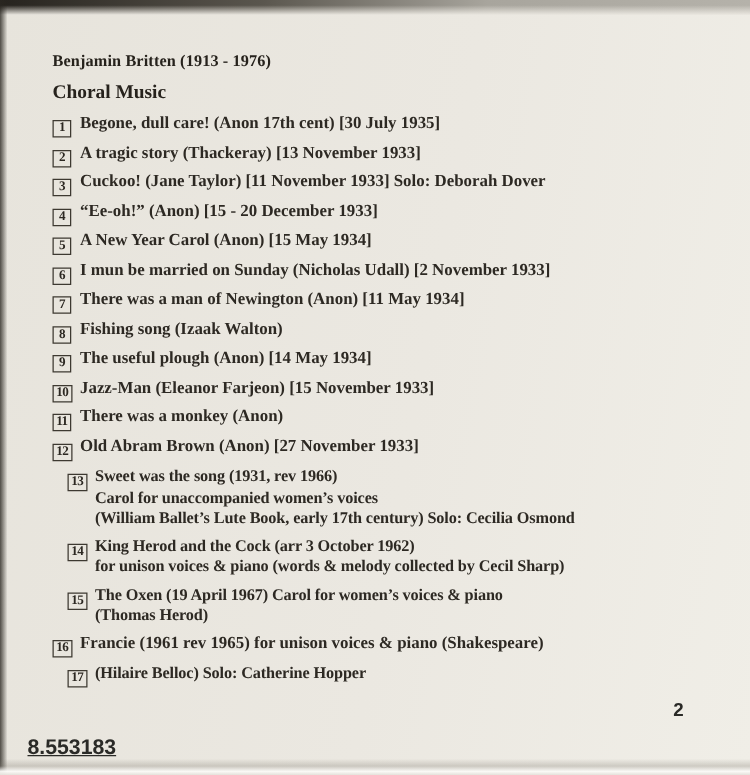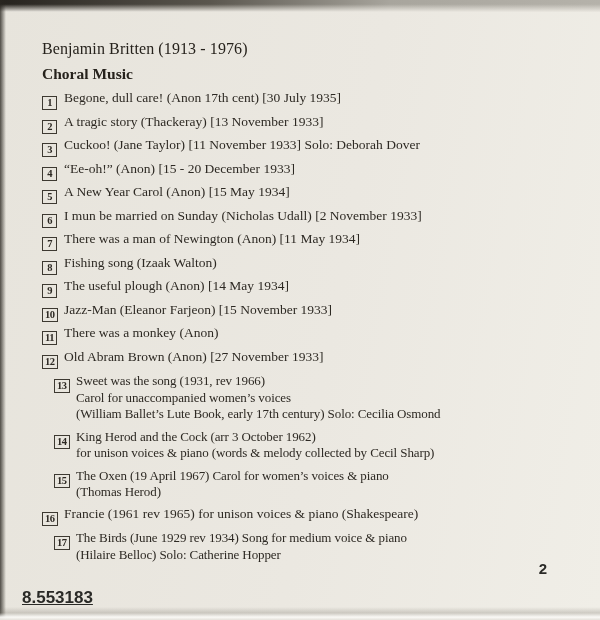--- a/index.html
+++ b/index.html
@@ -25,37 +25,37 @@
   .edge-bottom {
     position:absolute; left:0; right:0; bottom:0; height:13px;
     background:linear-gradient(to bottom,
       rgba(128,123,113,0) 0%,
       rgba(128,123,113,0.30) 45%,
       rgba(251,250,247,0.95) 78%,
       #e4e1da 100%);
   }
   .content { position:relative; padding:38px 26px 0 42px; }
 
-  .composer   { font-size:16px; font-weight:400; line-height:22px; letter-spacing:0.1px; color:#26221c; }
+  .composer   { font-size:13px; font-weight:700; line-height:22px; letter-spacing:0.1px; color:#26221c; }
   .collection { font-size:15.5px; font-weight:700; line-height:20px; margin-top:4px; color:#26221c; }
   .worktitle  { font-size:18px; font-weight:700; line-height:24px; margin-top:12px; letter-spacing:0.1px; color:#26221c; }
 
   .tracklist { margin-top:7px; }
   .track { display:flex; align-items:flex-start; margin-bottom:4.5px; }
   .numcol { flex:none; width:22px; padding-top:1px; }
   .tracknum {
     display:inline-block;
     min-width:9px; padding:0 2px;
     border:1.4px solid #3d3931;
     font-size:10.5px; font-weight:700;
     height:12px; line-height:12.5px;
     text-align:center; color:#2c2822;
     letter-spacing:-0.5px;
   }
-  .tracktext { flex:1; font-size:13.5px; font-weight:400; line-height:14.5px; color:#2d2923; }
+  .tracktext { flex:1; font-size:13.5px; font-weight:700; line-height:14.5px; color:#2d2923; }
   .tracktext .line { white-space:nowrap; }
   .track.group { margin-top:3px; margin-bottom:6px; }
   .track.group .tracktext { font-size:13px; line-height:16.5px; letter-spacing:-0.1px; }
   .track.group .numcol { padding-top:2px;padding-left:12px; }
 
   .footer-cat {
     position:absolute; left:22px; top:588px;
     font-family:"Liberation Sans", "DejaVu Sans", sans-serif;
     font-weight:700; font-size:17px; color:#2a2a27;text-decoration:underline;
   }
@@ -173,21 +173,20 @@
         </div>
         <div class="track">
           <span class="numcol"><span class="tracknum">16</span></span>
           <div class="tracktext">
             <div class="line">Francie (1961 rev 1965) for unison voices &amp; piano (Shakespeare)</div>
           </div>
         </div>
         <div class="track group">
           <span class="numcol"><span class="tracknum">17</span></span>
           <div class="tracktext">
-            <div class="line">The Birds (June 1929 rev 1934) Song for medium voice &amp; piano</div>
             <div class="line">(Hilaire Belloc) Solo: Catherine Hopper</div>
           </div>
         </div>
       </div>
   </div>
 
   <div class="footer-cat">8.553183</div>
   <div class="footer-page">2</div>
 
   <div class="edge-bottom"></div>

